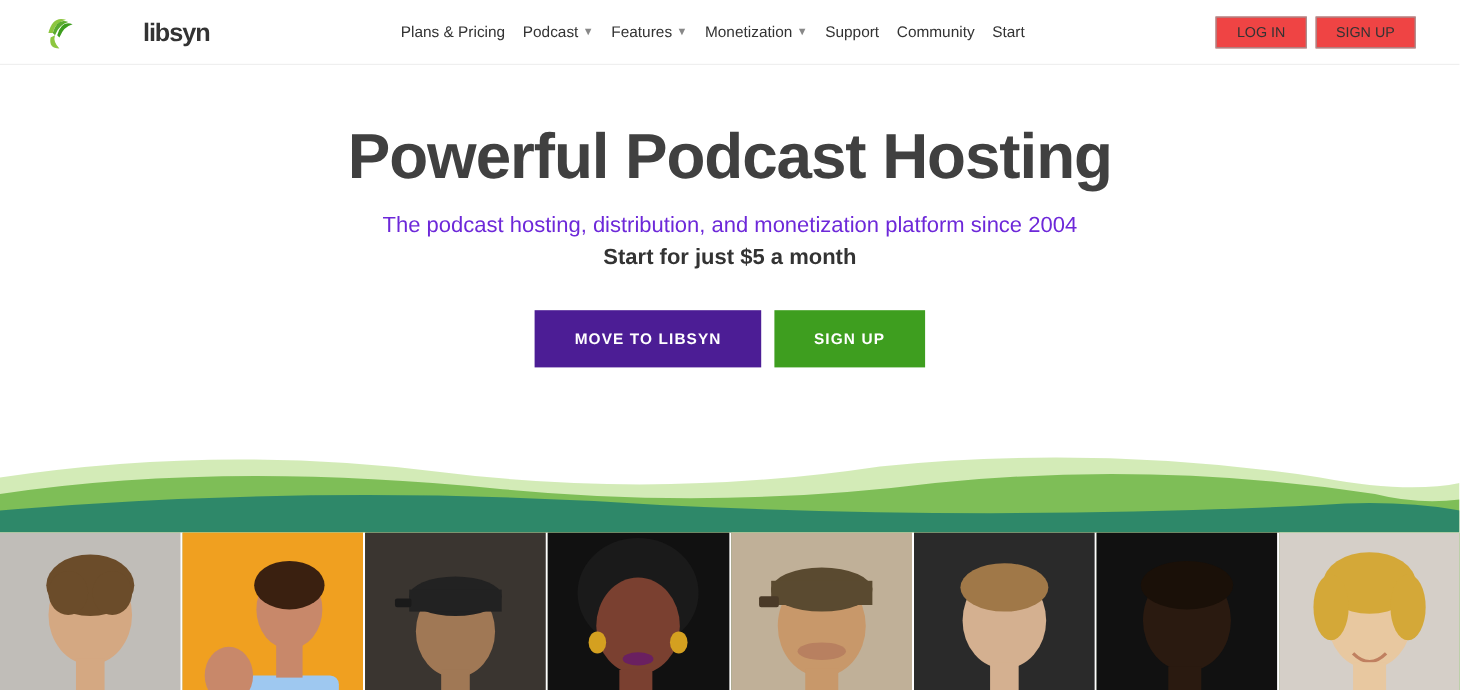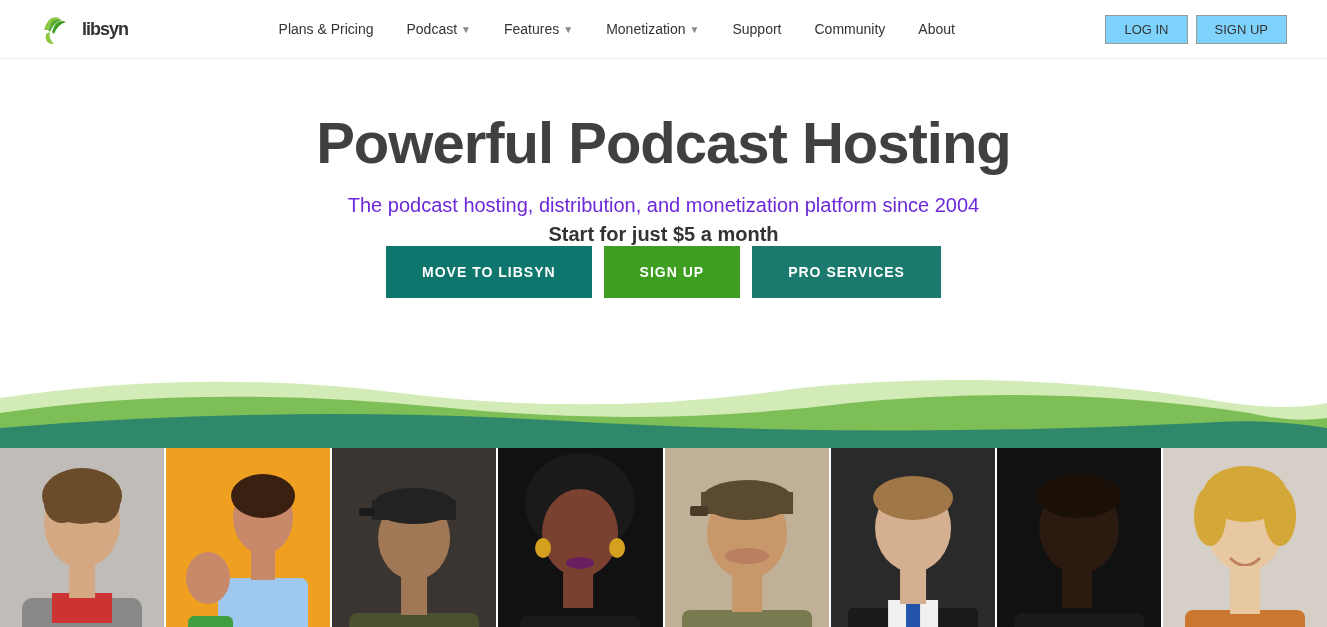--- a/index.html
+++ b/index.html
@@ -17,29 +17,30 @@
     .logo-area {
       display: flex;
       align-items: center;
     }
     .logo-icon {
       width: 38px;
       height: 38px;
       margin-right: 4px;
     }
     .logo-text {
-      font-size: 18px;
+      font-size: 23px;
       font-weight: bold;
       color: #333;
       letter-spacing: -1px;
+      margin-left: 48px;
     }
     .nav {
       display: flex;
       align-items: center;
-      gap: 33px;
+      gap: 16px;
     }
     .nav-item {
       font-size: 14px;
       color: #333;
       cursor: pointer;
       display: flex;
       align-items: center;
       gap: 4px;
       text-decoration: none;
     }
@@ -47,21 +48,21 @@
       font-size: 10px;
       color: #888;
     }
     .auth-buttons {
       display: flex;
       gap: 8px;
     }
     .btn-auth {
       padding: 6px 18px;
       border: 1px solid #999;
-      background: #7dd3fc;
+      background: #ef4444;
       font-size: 13px;
       cursor: pointer;
       color: #333;
     }
 
     
     .hero {
       text-align: center;
       padding: 50px 20px 30px;
       background: #fff;
@@ -75,38 +76,39 @@
     }
     .hero-subtitle {
       font-size: 20px;
       color: #6d28d9;
       margin-bottom: 6px;
     }
     .hero-cta-text {
       font-size: 20px;
       color: #333;
       font-weight: bold;
+      margin-bottom: 36px;
     }
     .hero-buttons {
       display: flex;
       justify-content: center;
       gap: 12px;
       margin-bottom: 40px;
     }
     .btn-hero {
       padding: 18px 36px;
       font-size: 14px;
       font-weight: bold;
       letter-spacing: 1px;
       cursor: pointer;
       border: none;
       color: #fff;
       text-transform: uppercase;
     }
-    .btn-move { background: #0f766e; }
+    .btn-move { background: #4c1d95; }
     .btn-signup { background: #3e9e1f; }
     .btn-pro { background: #1a7a6e; }
 
     
     .wave-section {
       position: relative;
       height: 80px;
       overflow: hidden;
       background: #fff;
     }
@@ -164,39 +166,38 @@
       <span>Monetization</span>
       <span class="nav-dropdown-arrow">▼</span>
     </a>
     <a class="nav-item">
       <span>Support</span>
     </a>
     <a class="nav-item">
       <span>Community</span>
     </a>
     <a class="nav-item">
-      <span>About</span>
+      <span>Start</span>
     </a>
   </nav>
 
   <div class="auth-buttons">
     <button class="btn-auth">LOG IN</button>
     <button class="btn-auth">SIGN UP</button>
   </div>
 </div>
 
 <div class="hero">
   <h1 class="hero-title">Powerful Podcast Hosting</h1>
   <p class="hero-subtitle">The podcast hosting, distribution, and monetization platform since 2004</p>
   <p class="hero-cta-text">Start for just $5 a month</p>
 
   <div class="hero-buttons">
     <button class="btn-hero btn-move">MOVE TO LIBSYN</button>
     <button class="btn-hero btn-signup">SIGN UP</button>
-    <button class="btn-hero btn-pro">PRO SERVICES</button>
   </div>
 </div>
 
 <div class="wave-section">
   <svg class="wave-svg" viewBox="0 0 1327 80" preserveAspectRatio="none" xmlns="http://www.w3.org/2000/svg">
 
     <path d="M0,30 Q200,0 400,25 Q600,50 800,20 Q1000,0 1200,30 Q1280,45 1327,35 L1327,80 L0,80 Z" fill="#a8d870" opacity="0.5"></path>
 
     <path d="M0,45 Q200,15 450,40 Q650,60 850,35 Q1050,15 1250,45 Q1290,55 1327,50 L1327,80 L0,80 Z" fill="#5aab2e" opacity="0.7"></path>
 

